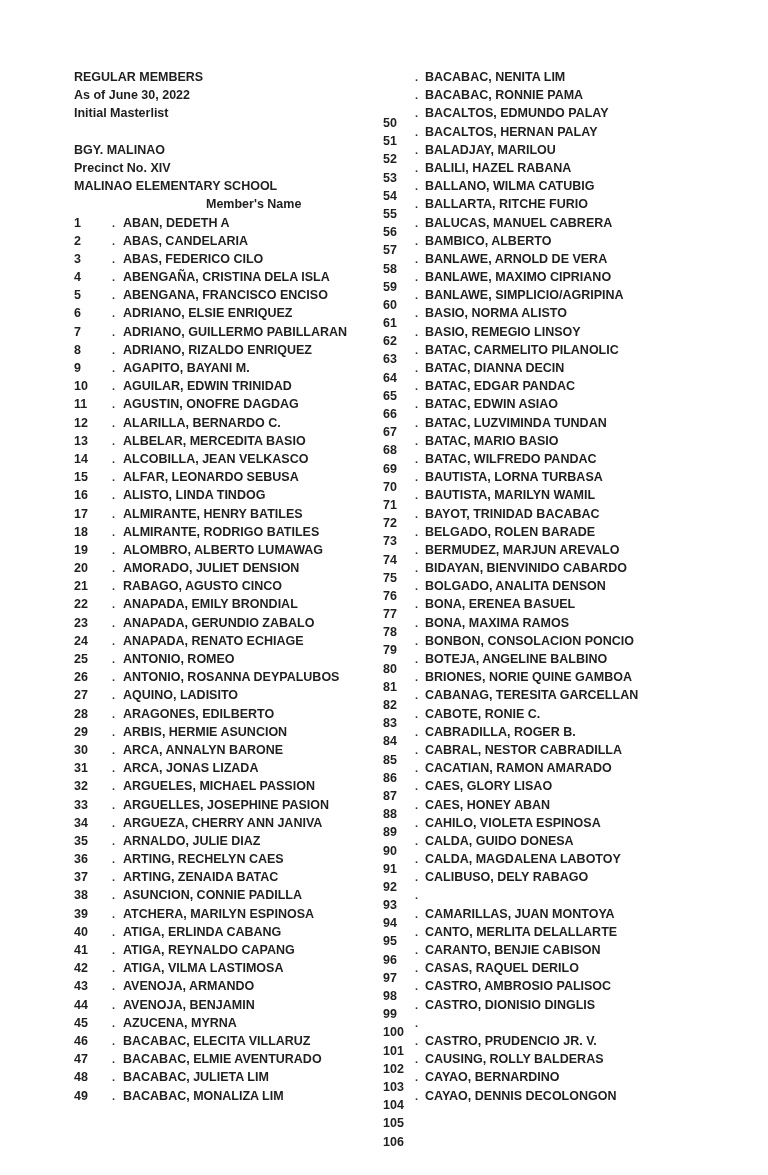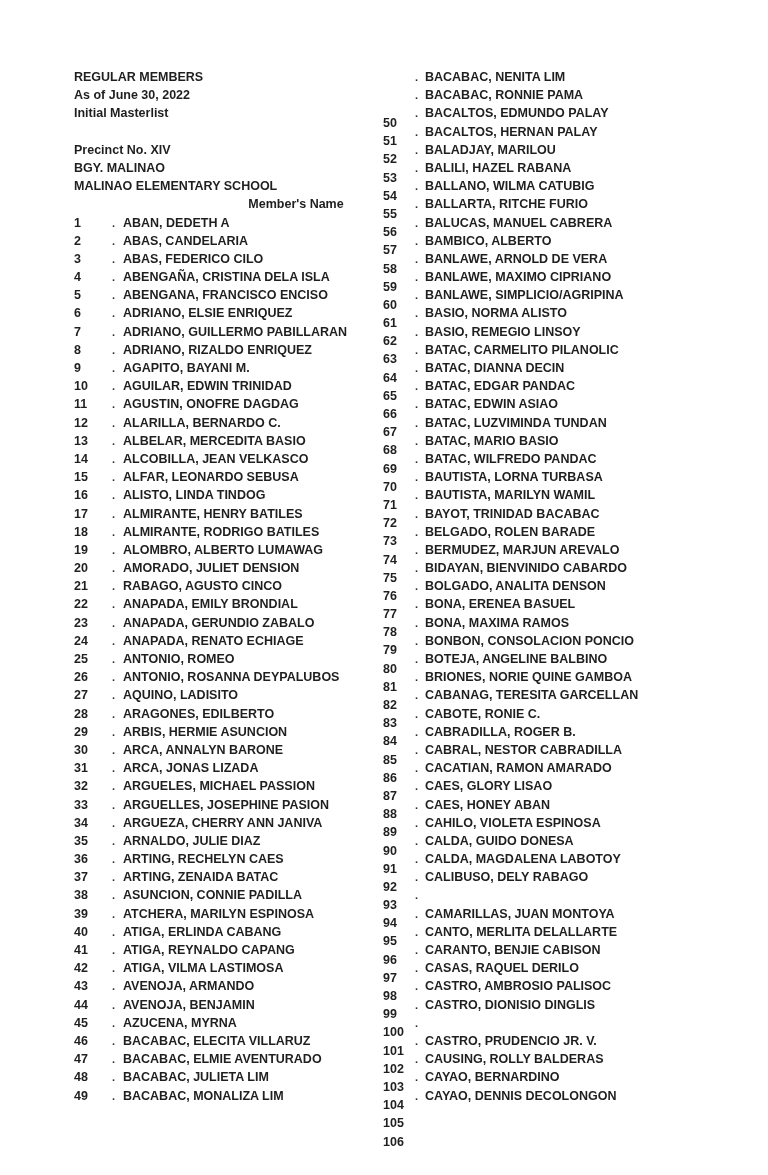--- a/index.html
+++ b/index.html
@@ -25,40 +25,40 @@
     top: 68px;
     font-size: 12.5px;
     font-weight: 700;
     line-height: 18.2px;
     white-space: nowrap;
   }
   .col-left  { left: 65px;  width: 312px; margin-left: 9px; }
   .col-right { left: 383px; width: 335px; }
   .hline { height: 18.2px; }
   .blank-line { height: 18.2px; }
-  .list-header { padding-left: 132px; text-align: center; }
+  .list-header { padding-left: 132px; }
   .row { display: flex; height: 18.2px; }
   .row .num  { flex: 0 0 38px; width: 38px; }
   .col-right .row .num { flex: 0 0 32px; width: 32px; margin-top: 46px; }
   .row .dot  { flex: 0 0 11px; width: 11px; font-size: 11px; color: #2a2a2a; }
   .col-right .row .dot { flex: 0 0 10px; width: 10px; }
   .row .name { flex: 1 1 auto; overflow: hidden; }
 </style>
 </head>
 <body>
 
 <div class="page">
 
   <div class="col col-left">
     <div class="hline">REGULAR MEMBERS</div>
     <div class="hline">As of June 30, 2022</div>
     <div class="hline">Initial Masterlist</div>
     <div class="blank-line"></div>
+    <div class="hline">BGY. MALINAO</div>
     <div class="hline">Precinct No. XIV</div>
-    <div class="hline">BGY. MALINAO</div>
     <div class="hline">MALINAO ELEMENTARY SCHOOL</div>
     <div class="hline list-header">Member's Name</div>
     <div>
         <div class="row">
           <span class="num">1</span>
           <span class="dot">.</span>
           <span class="name">ABAN, DEDETH A</span>
         </div>
         <div class="row">
           <span class="num">2</span>

